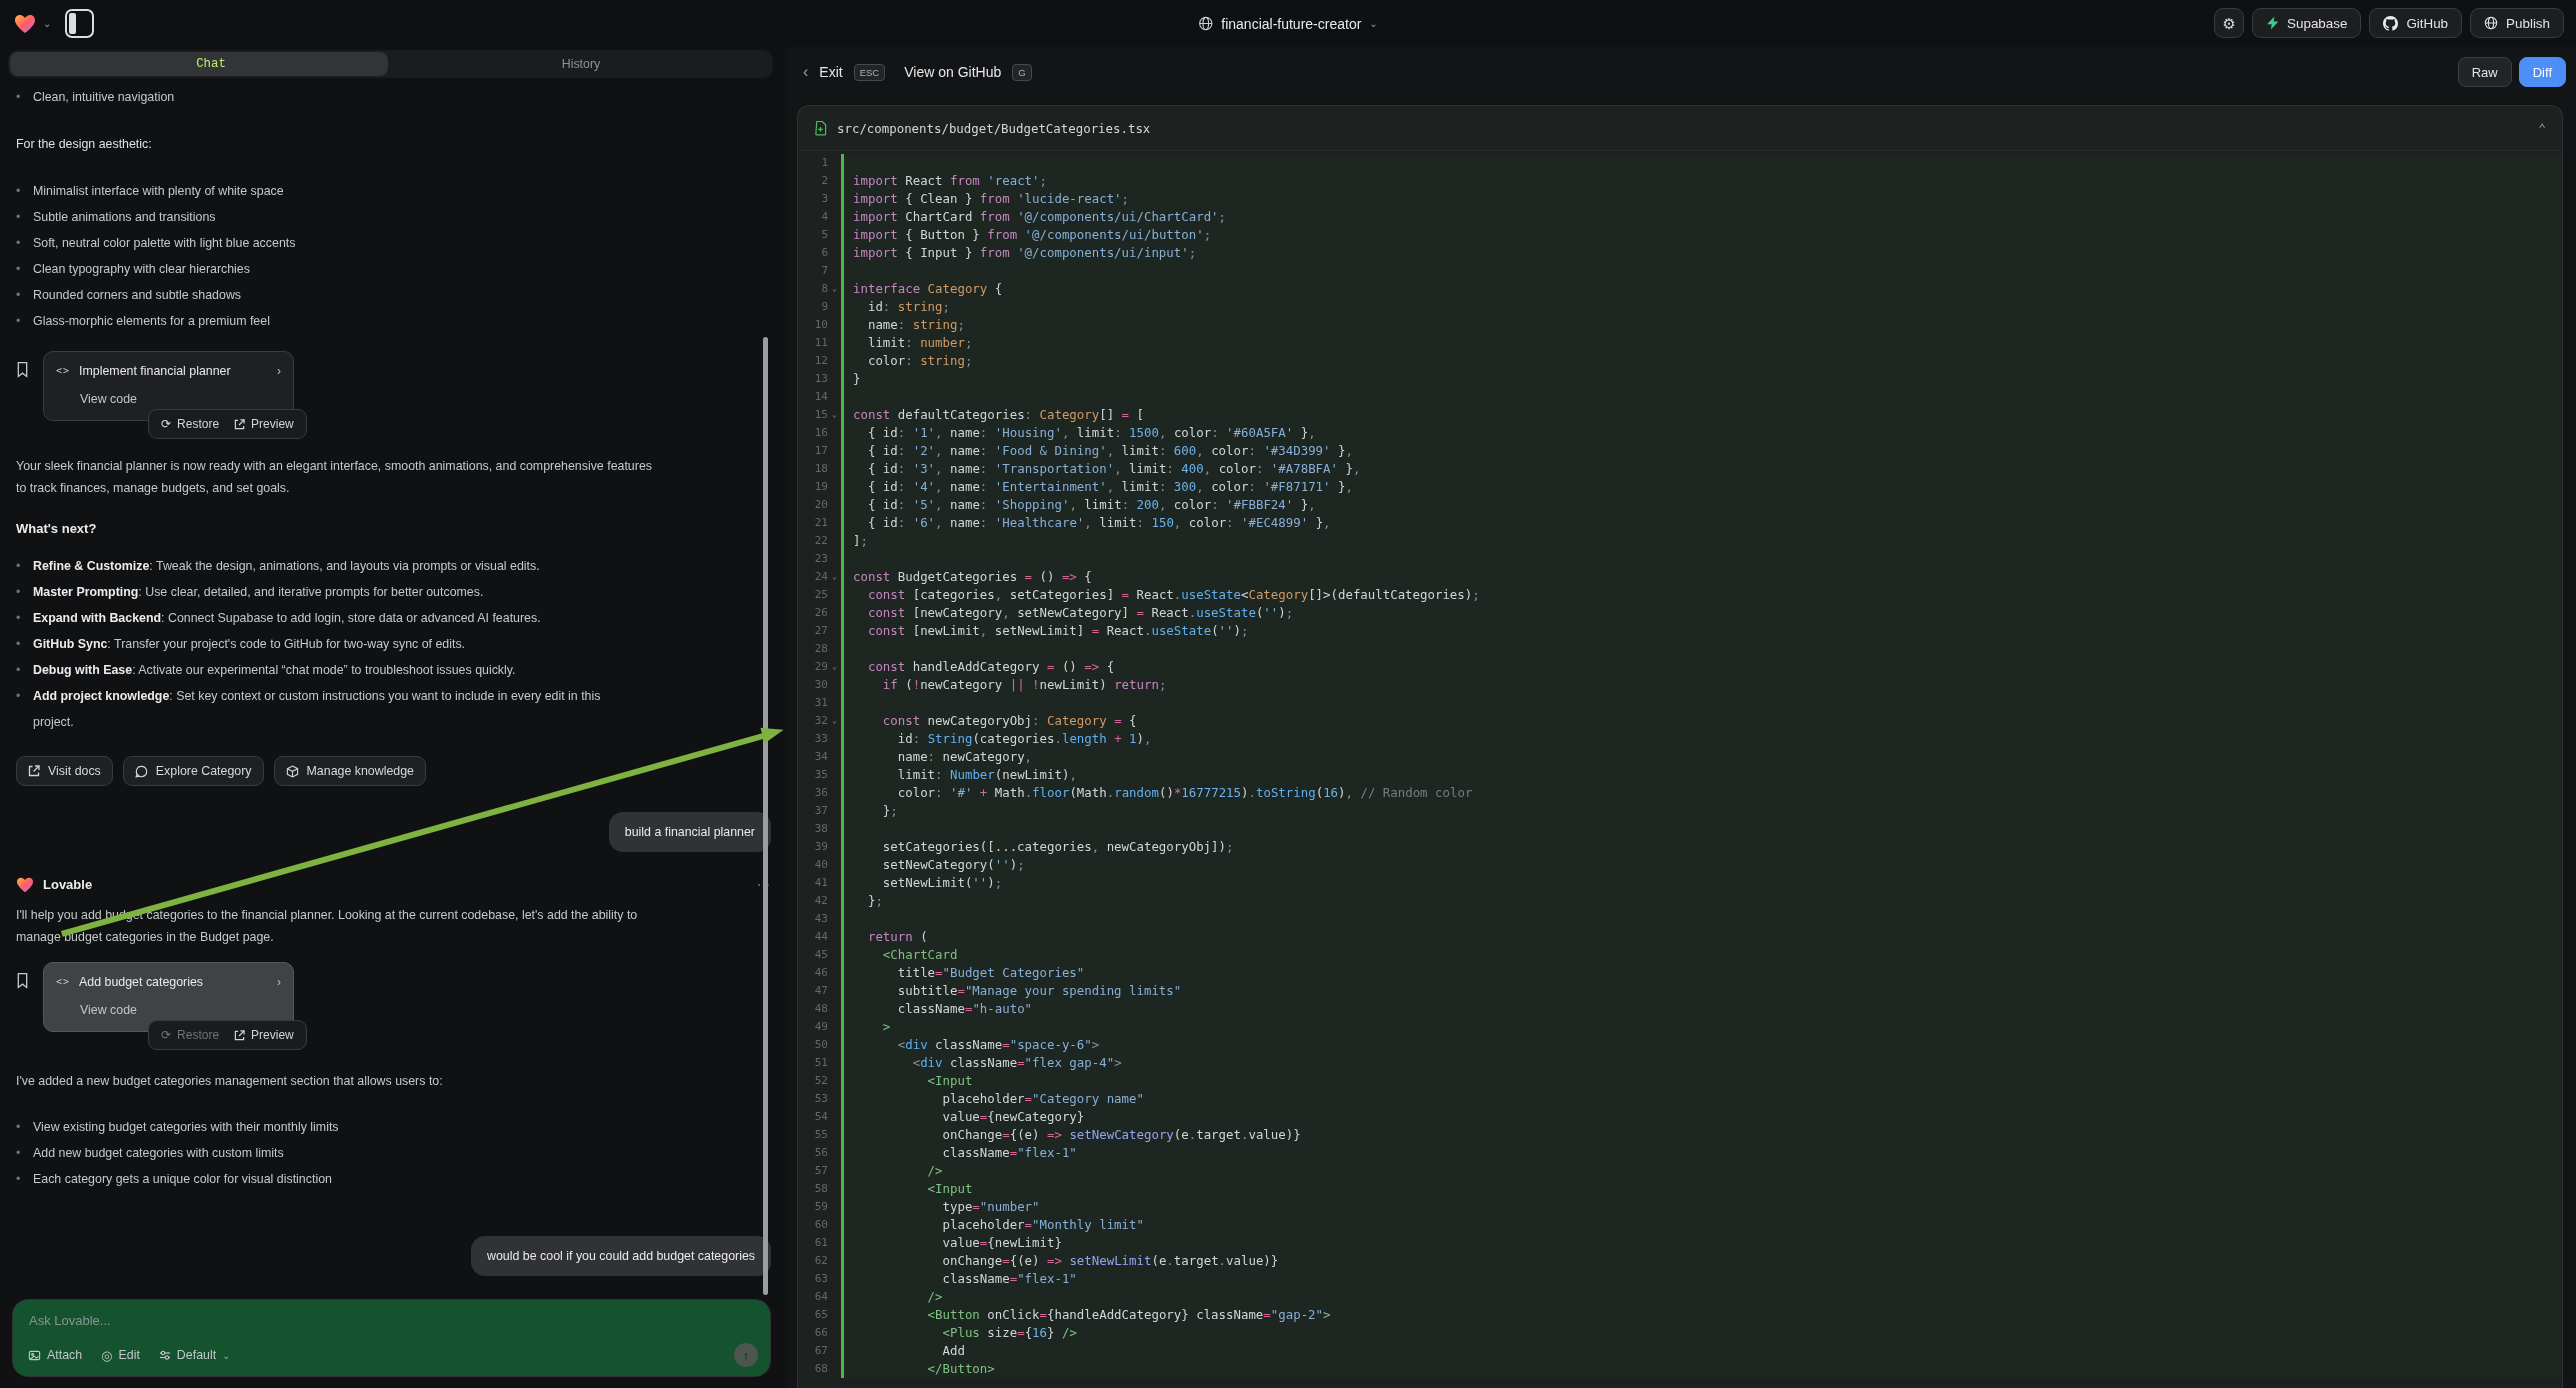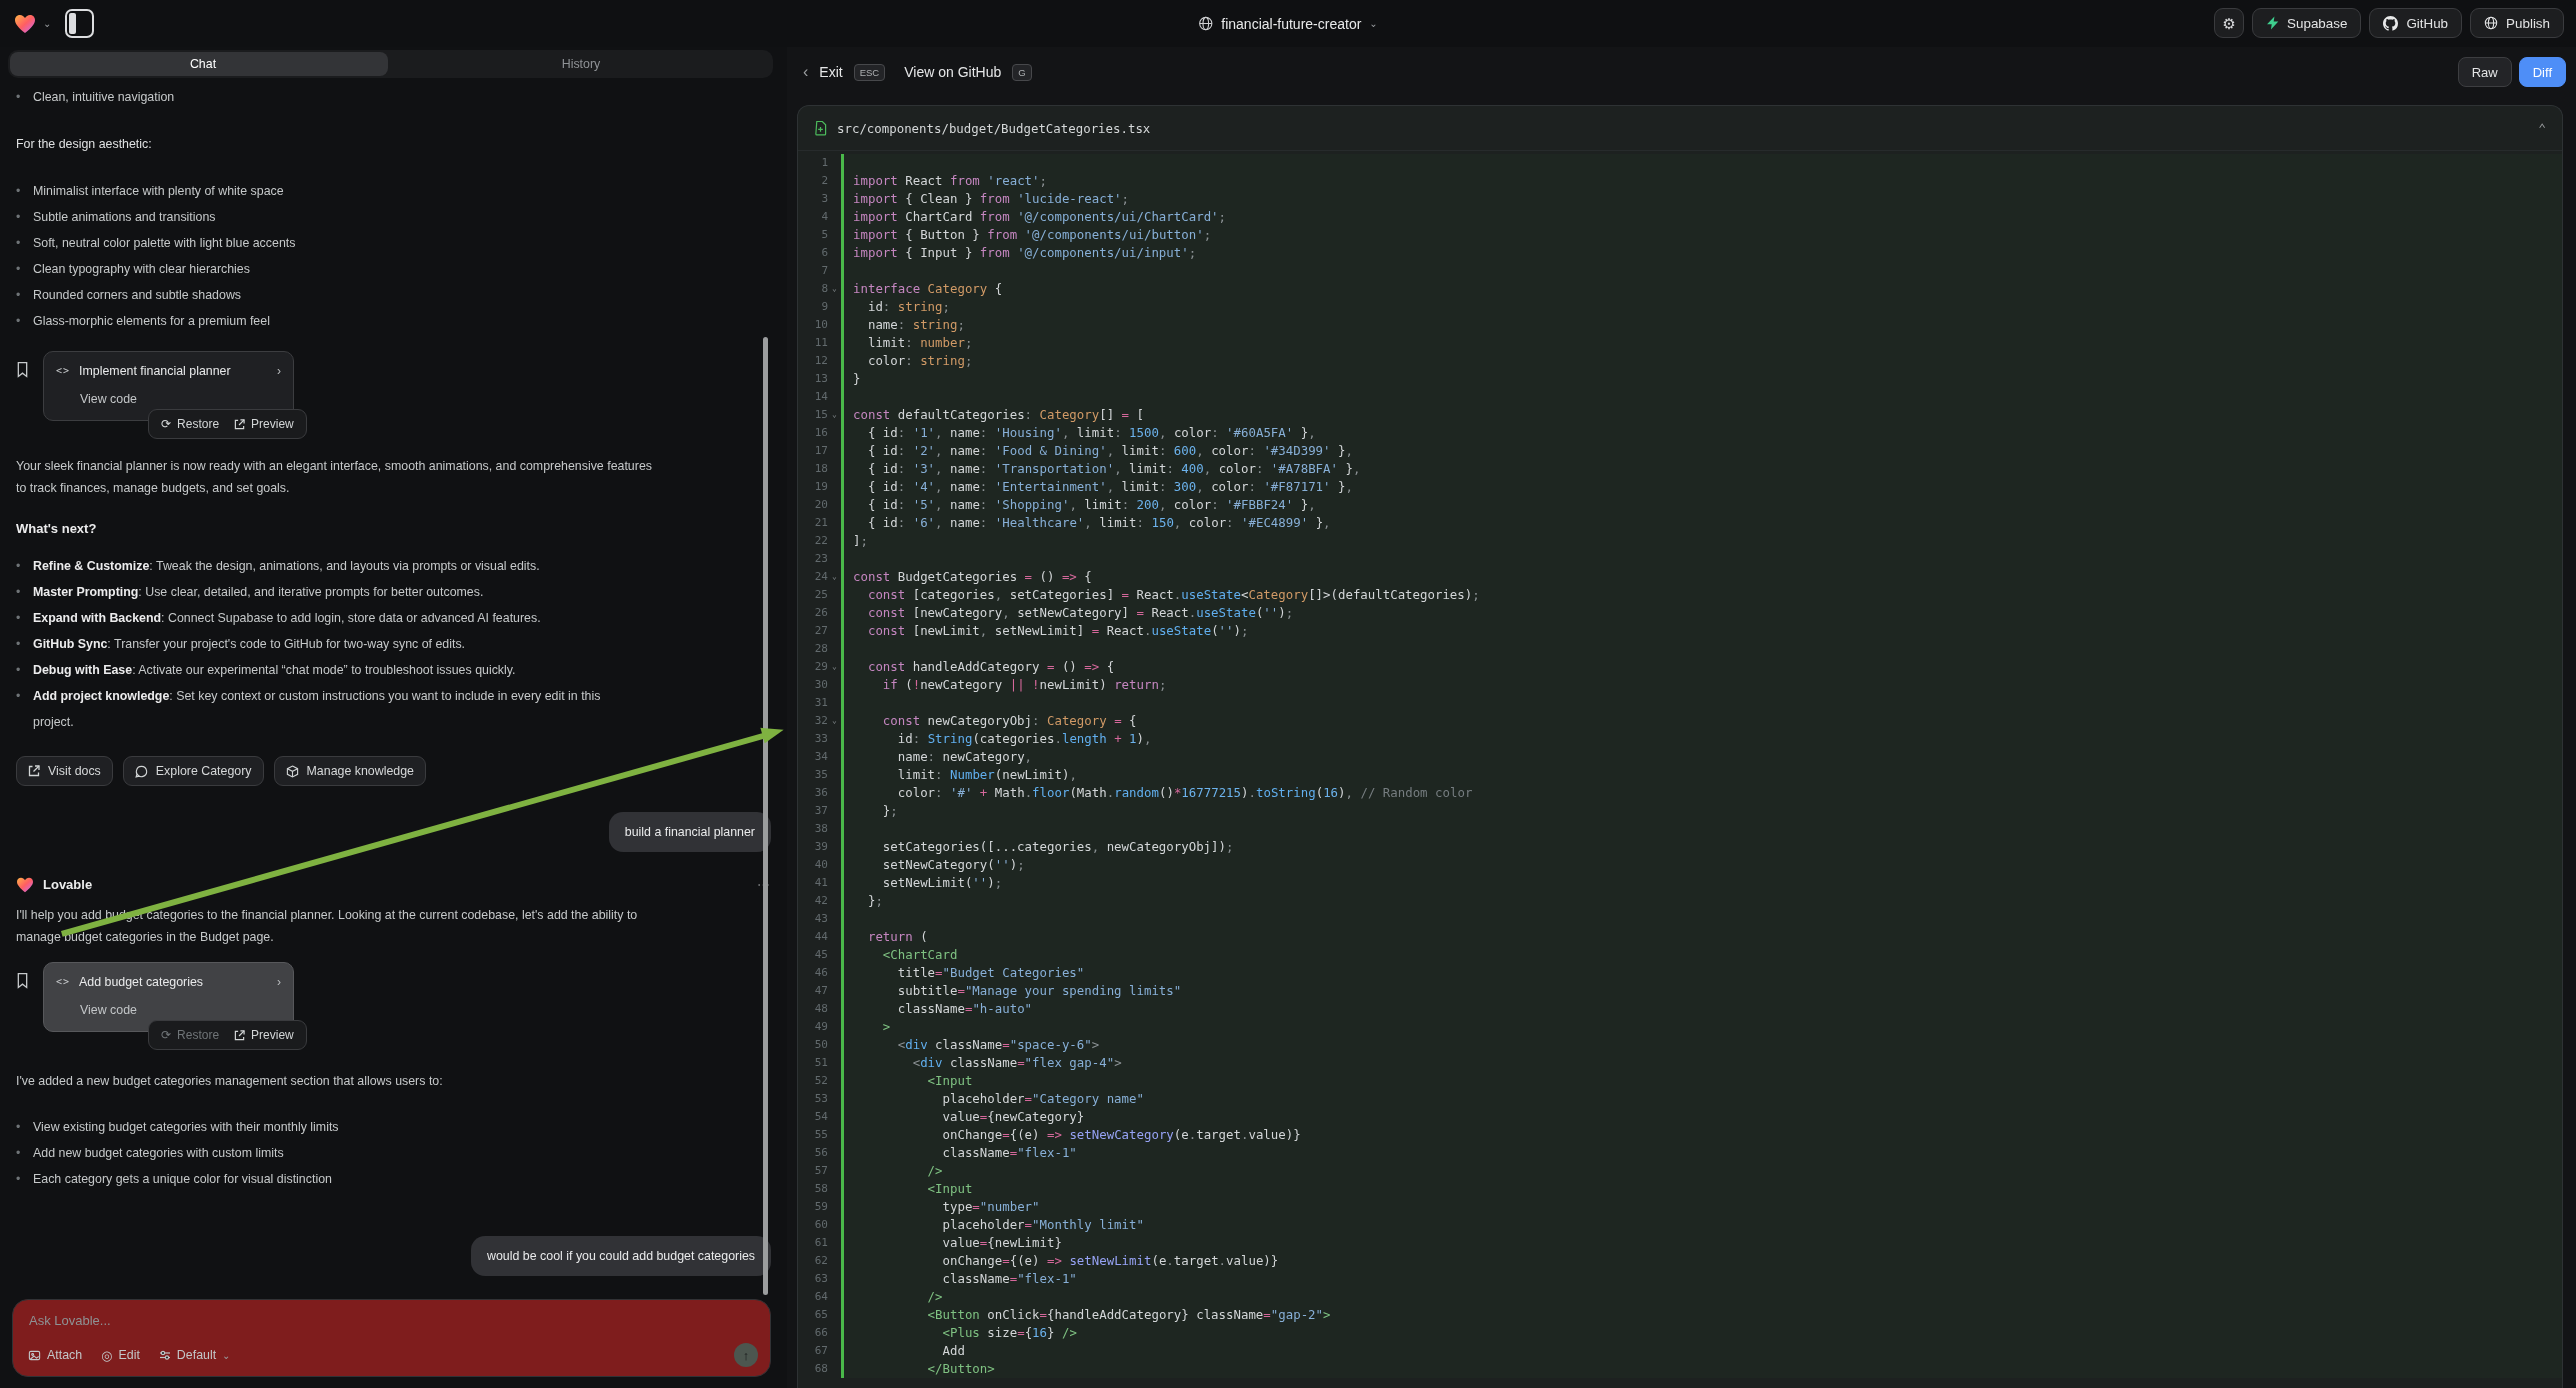--- a/index.html
+++ b/index.html
@@ -19,21 +19,21 @@
   .tb-btn{height:30px;border:1px solid #3a3b3e;background:#1d1e20;border-radius:9px;display:flex;align-items:center;gap:8px;
           padding:0 13px;font-size:13.4px;color:#e3e4e5;box-sizing:border-box;}
   .tb-btn.icon-only{width:30px;padding:0;justify-content:center;}
   .gear{font-size:15px;color:#d9dadc;line-height:1;}
 
   
   .chat{position:absolute;top:47px;left:0;width:787px;bottom:0;background:#101113;}
   .tabbar{position:absolute;top:3px;left:8px;width:765px;height:28px;background:#1b1c1e;border-radius:10px;}
   .tab-active-seg{position:absolute;left:2px;top:2px;width:378px;height:24px;background:#333437;border-radius:8px;}
   .tab{position:absolute;top:0;height:28px;width:382px;display:flex;align-items:center;justify-content:center;font-size:12.4px;color:#8f9296;}
-  .tab.active{left:4px;color:#ffffff;}
+  .tab.active{left:12px;color:#bef264;font-family:Liberation Mono, monospace;}
   .tab.inactive{left:382px;}
   .chat-content{position:absolute;top:34px;left:0;right:0;bottom:94px;padding:0 16px;overflow:hidden;font-size:12.4px;line-height:18px;}
   .bullet{display:flex;line-height:26px;}
   .dot{width:17px;color:#6f7477;flex:none;}
   .btx{color:#c6c9ca;}
   .btx b{color:#ececed;}
   #top-bullet{margin-top:3px;}
   .sect-heading{margin-top:25px;color:#dfe1e2;}
   #design-bullets{margin-top:25px;}
   .card-row{margin-top:17px;display:flex;align-items:flex-start;}
@@ -60,21 +60,21 @@
   .bubble-row.m1{margin-top:26px;}
   .bubble-row.m2{margin-top:44px;}
   .bubble{background:#313236;border-radius:14px;padding:11px 16px;color:#e9eaeb;line-height:18px;}
   .lovable-row{margin-top:24px;display:flex;align-items:center;gap:9px;}
   .lname{font-size:13px;font-weight:bold;color:#eceded;}
   .more{margin-left:auto;color:#8d9092;font-size:13px;letter-spacing:1px;}
   #added-bullets{margin-top:22px;}
   .scroll-thumb{position:absolute;right:19px;top:290px;width:5px;height:958px;background:#9b9d9e;border-radius:3px;}
 
   
-  .input-box{position:absolute;left:12px;right:16px;bottom:11px;height:76px;background:#7f1d1d;border:1px solid #313235;border-radius:16px;}
+  .input-box{position:absolute;left:12px;right:16px;bottom:11px;height:76px;background:#14532d;border:1px solid #313235;border-radius:16px;}
   .input-box textarea{position:absolute;left:14px;right:14px;top:11px;height:26px;background:transparent;border:none;resize:none;outline:none;
         color:#d6d8d9;font-family:"Liberation Sans",sans-serif;font-size:13px;}
   .input-box textarea::placeholder{color:#8e9294;}
   .input-row{position:absolute;left:15px;right:12px;bottom:9px;display:flex;align-items:center;gap:19px;font-size:12.4px;color:#c3c6c8;}
   .in-item{display:flex;align-items:center;gap:6px;}
   .send{margin-left:auto;width:24px;height:24px;border-radius:50%;background:#4c564f;color:#14151  6;display:flex;align-items:center;justify-content:center;font-size:13px;color:#151617;}
 
   
   .rpanel{position:absolute;left:787px;right:0;top:47px;bottom:0;background:#131416;}
   .rp-toolbar{position:absolute;top:0;left:0;right:0;height:50px;display:flex;align-items:center;padding:0 10px 0 16px;gap:11px;font-size:14px;color:#e6e7e8;}

